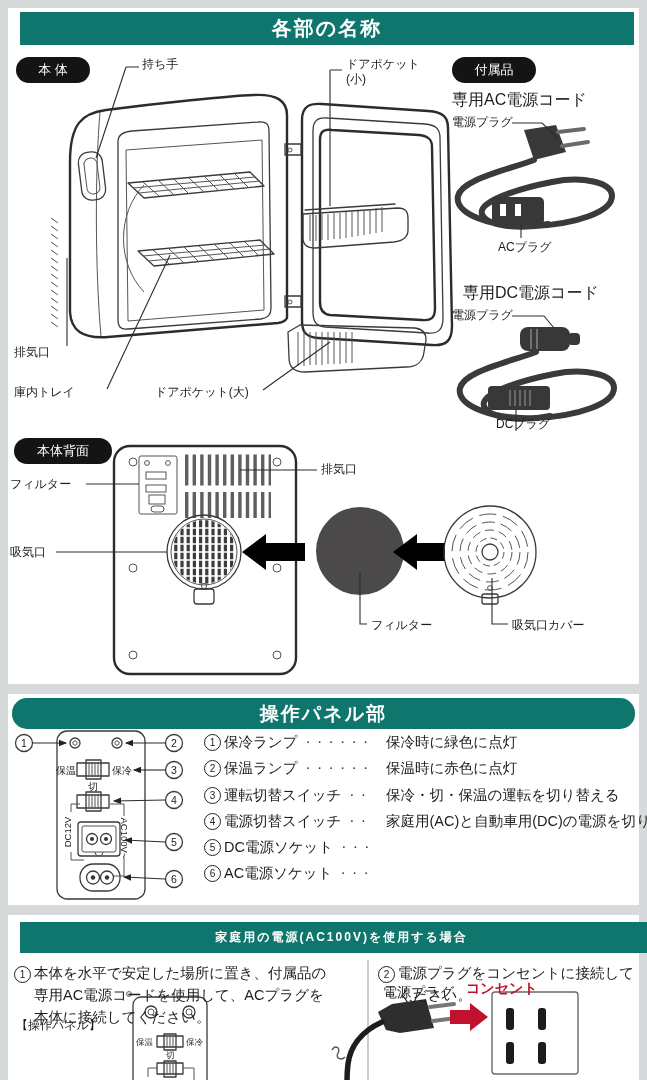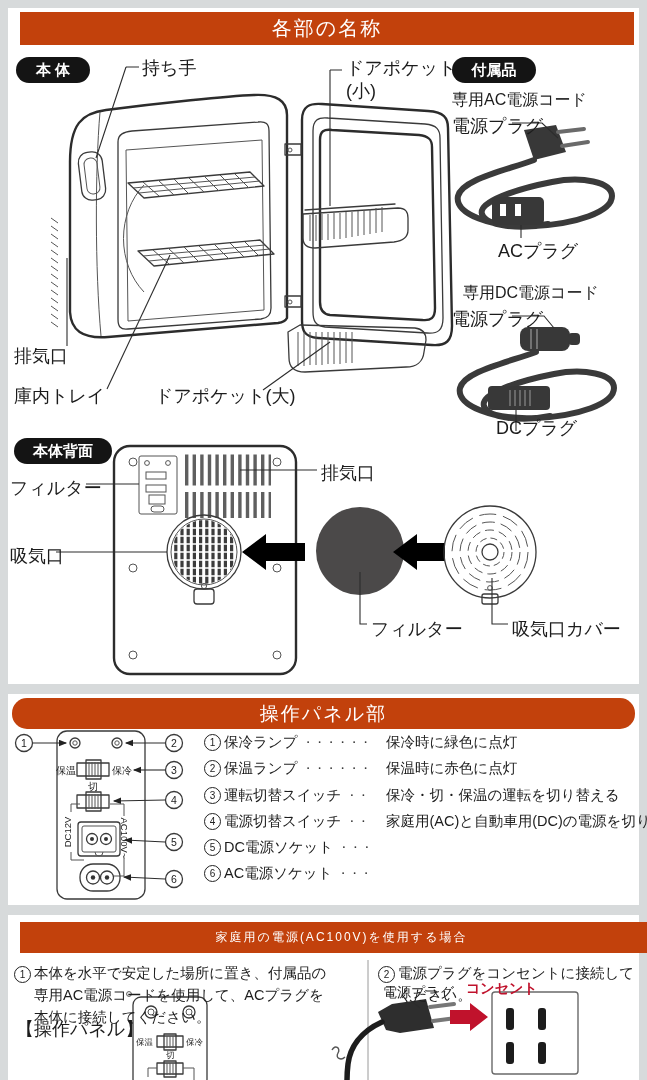--- a/index.html
+++ b/index.html
@@ -3,25 +3,25 @@
 <meta charset="utf-8">
 <style>
   html,body{margin:0;padding:0}
   body{width:647px;height:1080px;position:relative;background:#d7dadb;overflow:hidden;
        font-family:"Liberation Sans","DejaVu Sans",sans-serif;color:#1c1c1c}
   .card{position:absolute;left:8px;width:631px;background:#fff}
   #card1{top:8px;height:676px}
   #card2{top:694px;height:211px}
   #card3{top:915px;height:165px}
   svg.art{position:absolute;left:0;top:0;z-index:2;pointer-events:none}
-  .hbar{position:absolute;z-index:3;background:#c2410c;color:#fff;font-weight:normal;
+  .hbar{position:absolute;z-index:3;background:#0f766e;color:#fff;font-weight:bold;
         display:flex;align-items:center;justify-content:center;letter-spacing:2px}
-  .badge{position:absolute;z-index:3;background:#141414;color:#fff;font-weight:bold;font-size:15px;
+  .badge{position:absolute;z-index:3;background:#141414;color:#fff;font-weight:normal;font-size:13px;
          border-radius:13px;display:flex;align-items:center;justify-content:center}
-  .lbl{position:absolute;z-index:3;font-size:18px;white-space:pre-line;line-height:1.25}
+  .lbl{position:absolute;z-index:3;font-size:12px;white-space:pre-line;line-height:1.25}
   .lbl.sm{font-size:14px}
   .lbl.t{font-size:16px}
   .red{color:#c0122c;font-weight:bold}
   .cnum{display:inline-flex;flex:none;align-items:center;justify-content:center;
         width:15px;height:15px;border:1.2px solid #222;border-radius:50%;
         font-size:10px;line-height:1;margin-right:3px;color:#222;background:#fff}
   .prow{position:absolute;left:204px;z-index:3;display:flex;align-items:center;
         font-size:14.5px;white-space:nowrap}
   .prow .tw{display:inline-flex;align-items:center;width:166px;overflow:hidden;flex:none}
   .prow .dots{margin-left:5px;font-size:11px;letter-spacing:0.5px;color:#333}

